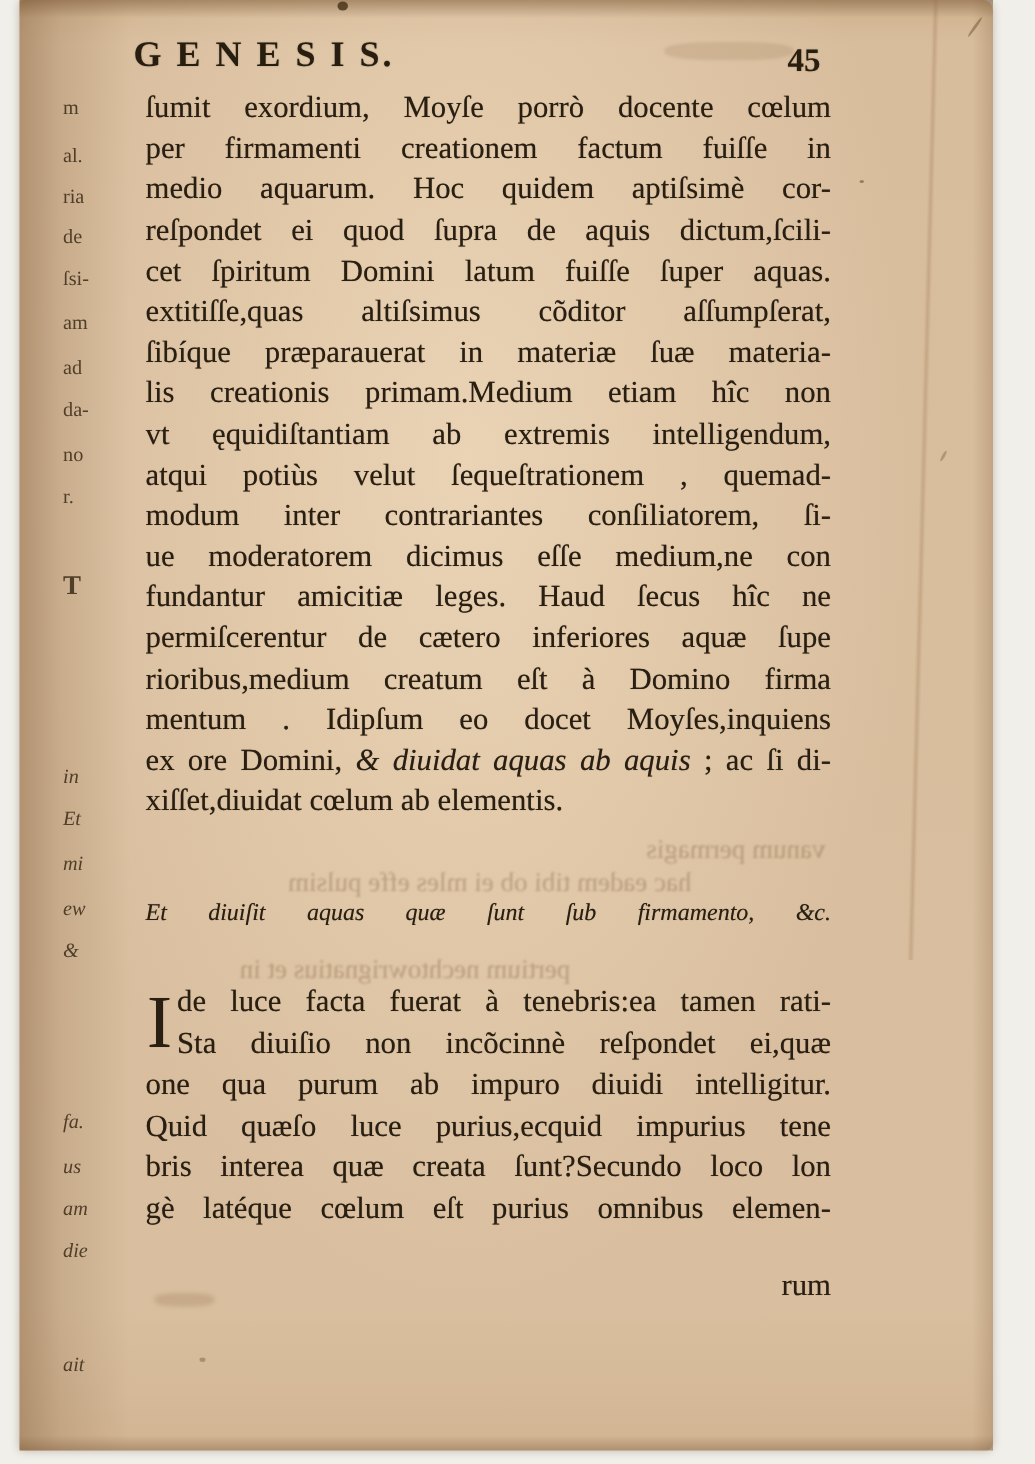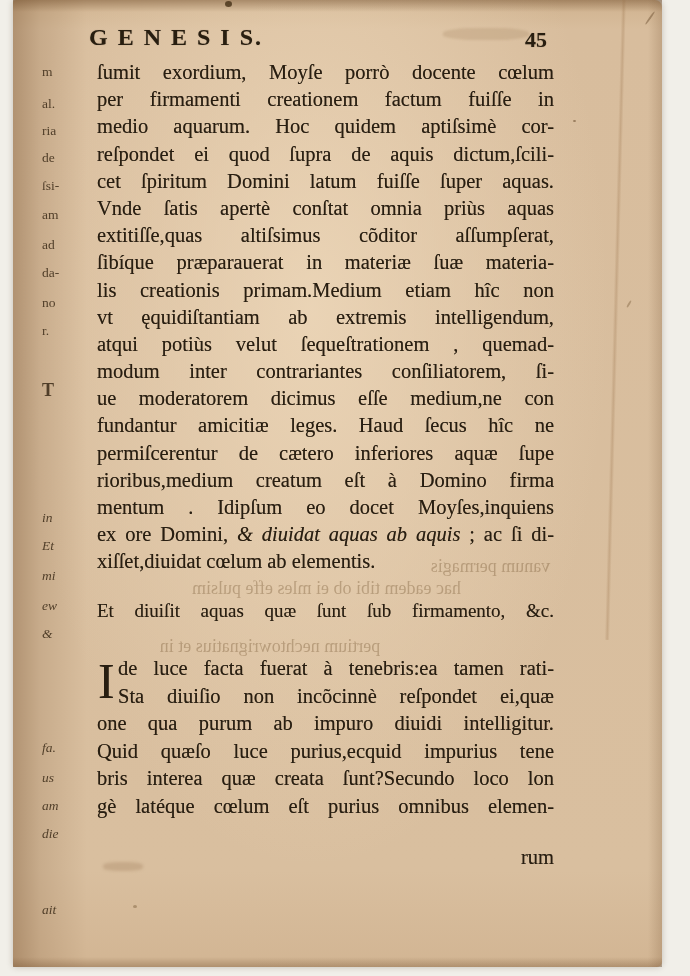--- a/index.html
+++ b/index.html
@@ -55,21 +55,21 @@
     font-size:20.5px;text-shadow:0 0 .5px rgba(40,28,15,.55);}
   .p1{top:59px;}
   .p2{top:655px;}
   .line{height:27.2px;line-height:27.2px;text-align:justify;text-align-last:justify;white-space:nowrap;overflow:hidden;}
   .p2 .line{height:27.5px;line-height:27.5px;}
   .line.no-just{text-align-last:left;}
   .line.indent{padding-left:21px;}
   .line .em{font-style:italic;}
   .heading{
     position:absolute;left:84px;top:600px;width:457px;
-    font-size:19px;color:#281e11;
+    font-style:italic;font-size:16px;color:#281e11;
     text-align:justify;text-align-last:justify;white-space:nowrap;
     text-shadow:0 0 .5px rgba(40,28,15,.5);
   }
   .dropcap{
     position:absolute;left:85px;top:657px;width:20px;
     font-size:50px;line-height:48px;color:#281e11;
     text-shadow:0 0 .5px rgba(40,28,15,.5);
   }
   .catchword{
     position:absolute;left:84px;top:846px;width:457px;text-align:right;
@@ -105,21 +105,20 @@
 
     <div class="running-title">G E N E S I S.</div>
     <div class="page-number">45</div>
 
     <div class="textblock p1" id="p1">
         <div class="line">ſumit exordium, Moyſe porrò docente cœlum</div>
         <div class="line">per firmamenti creationem factum fuiſſe in</div>
         <div class="line">medio aquarum. Hoc quidem aptiſsimè cor-</div>
         <div class="line">reſpondet ei quod ſupra de aquis dictum,ſcili-</div>
         <div class="line">cet ſpiritum Domini latum fuiſſe ſuper aquas.</div>
-        <div class="line">Vnde ſatis apertè conſtat omnia priùs aquas</div>
         <div class="line">extitiſſe,quas altiſsimus cõditor aſſumpſerat,</div>
         <div class="line">ſibíque præparauerat in materiæ ſuæ materia-</div>
         <div class="line">lis creationis primam.Medium etiam hîc non</div>
         <div class="line">vt ęquidiſtantiam ab extremis intelligendum,</div>
         <div class="line">atqui potiùs velut ſequeſtrationem , quemad-</div>
         <div class="line">modum inter contrariantes conſiliatorem, ſi-</div>
         <div class="line">ue moderatorem dicimus eſſe medium,ne con</div>
         <div class="line">fundantur amicitiæ leges. Haud ſecus hîc ne</div>
         <div class="line">permiſcerentur de cætero inferiores aquæ ſupe</div>
         <div class="line">rioribus,medium creatum eſt à Domino firma</div>

